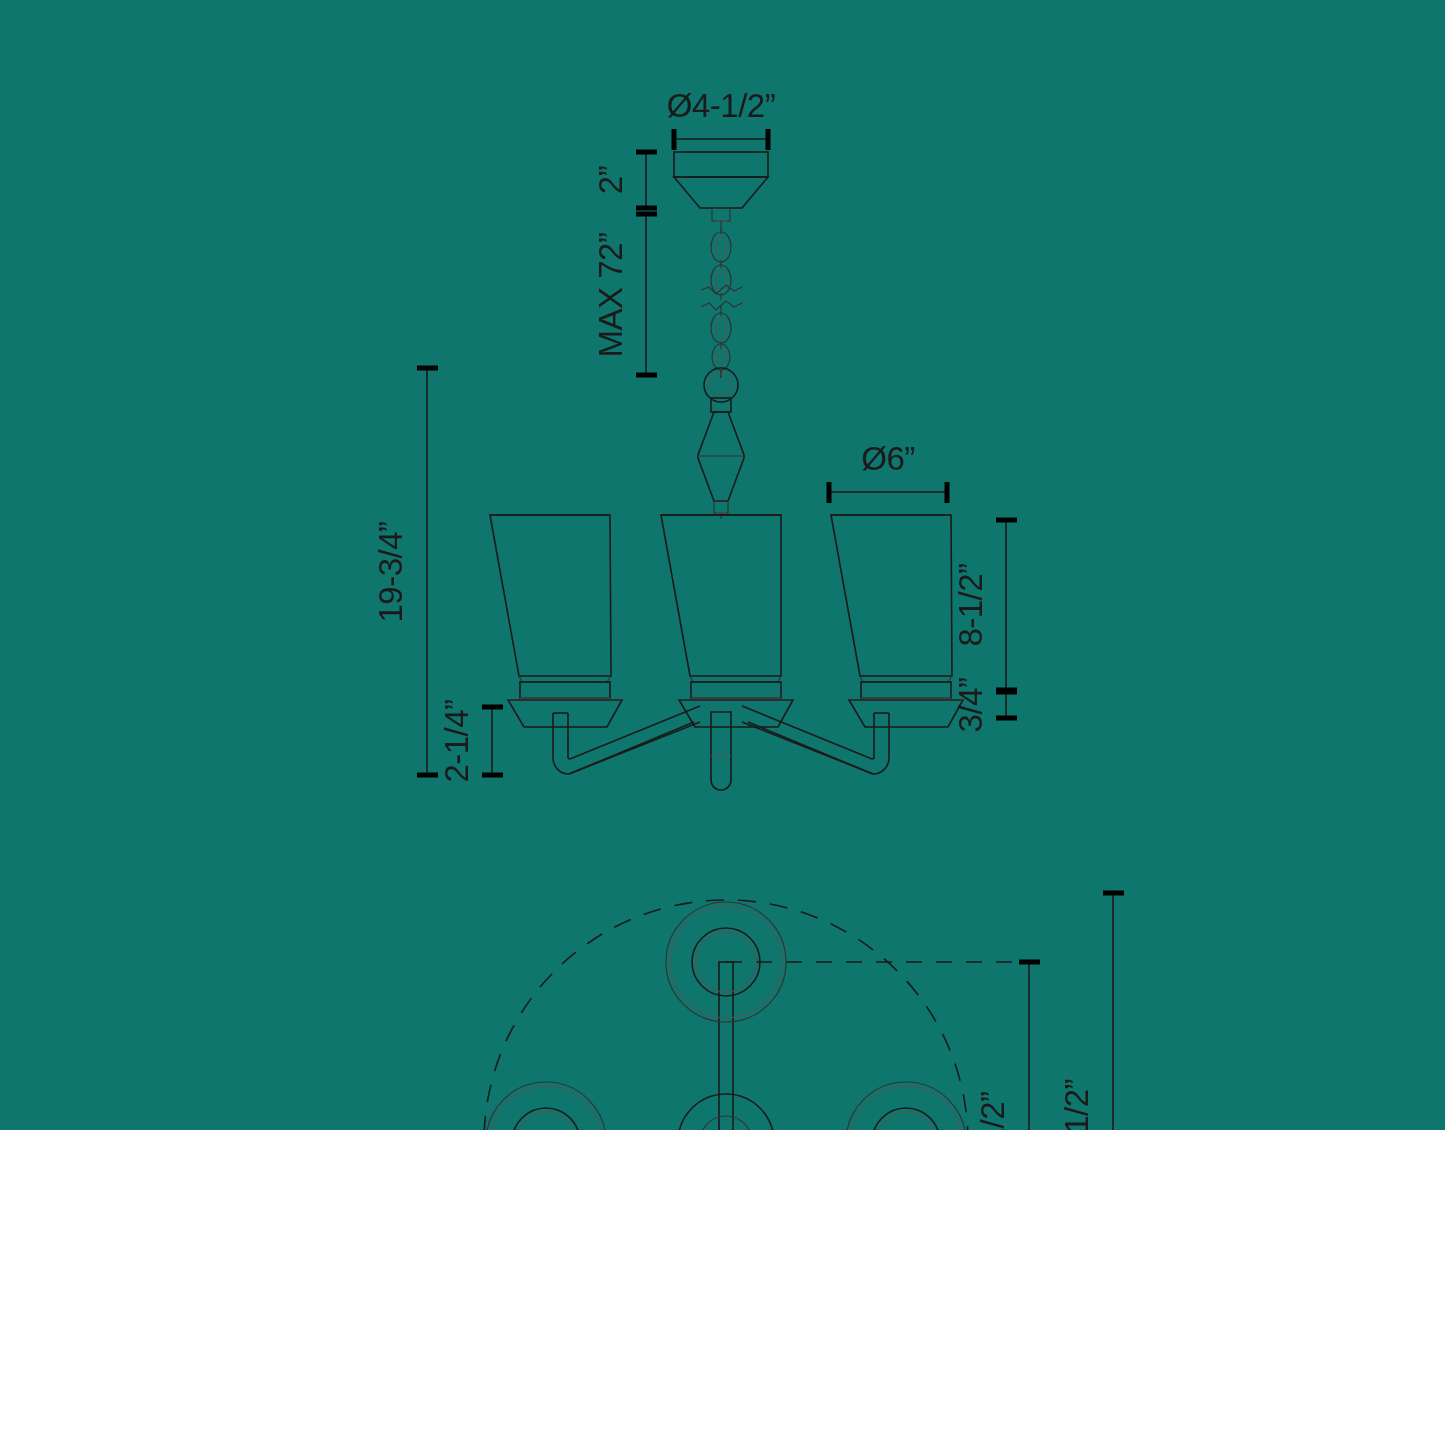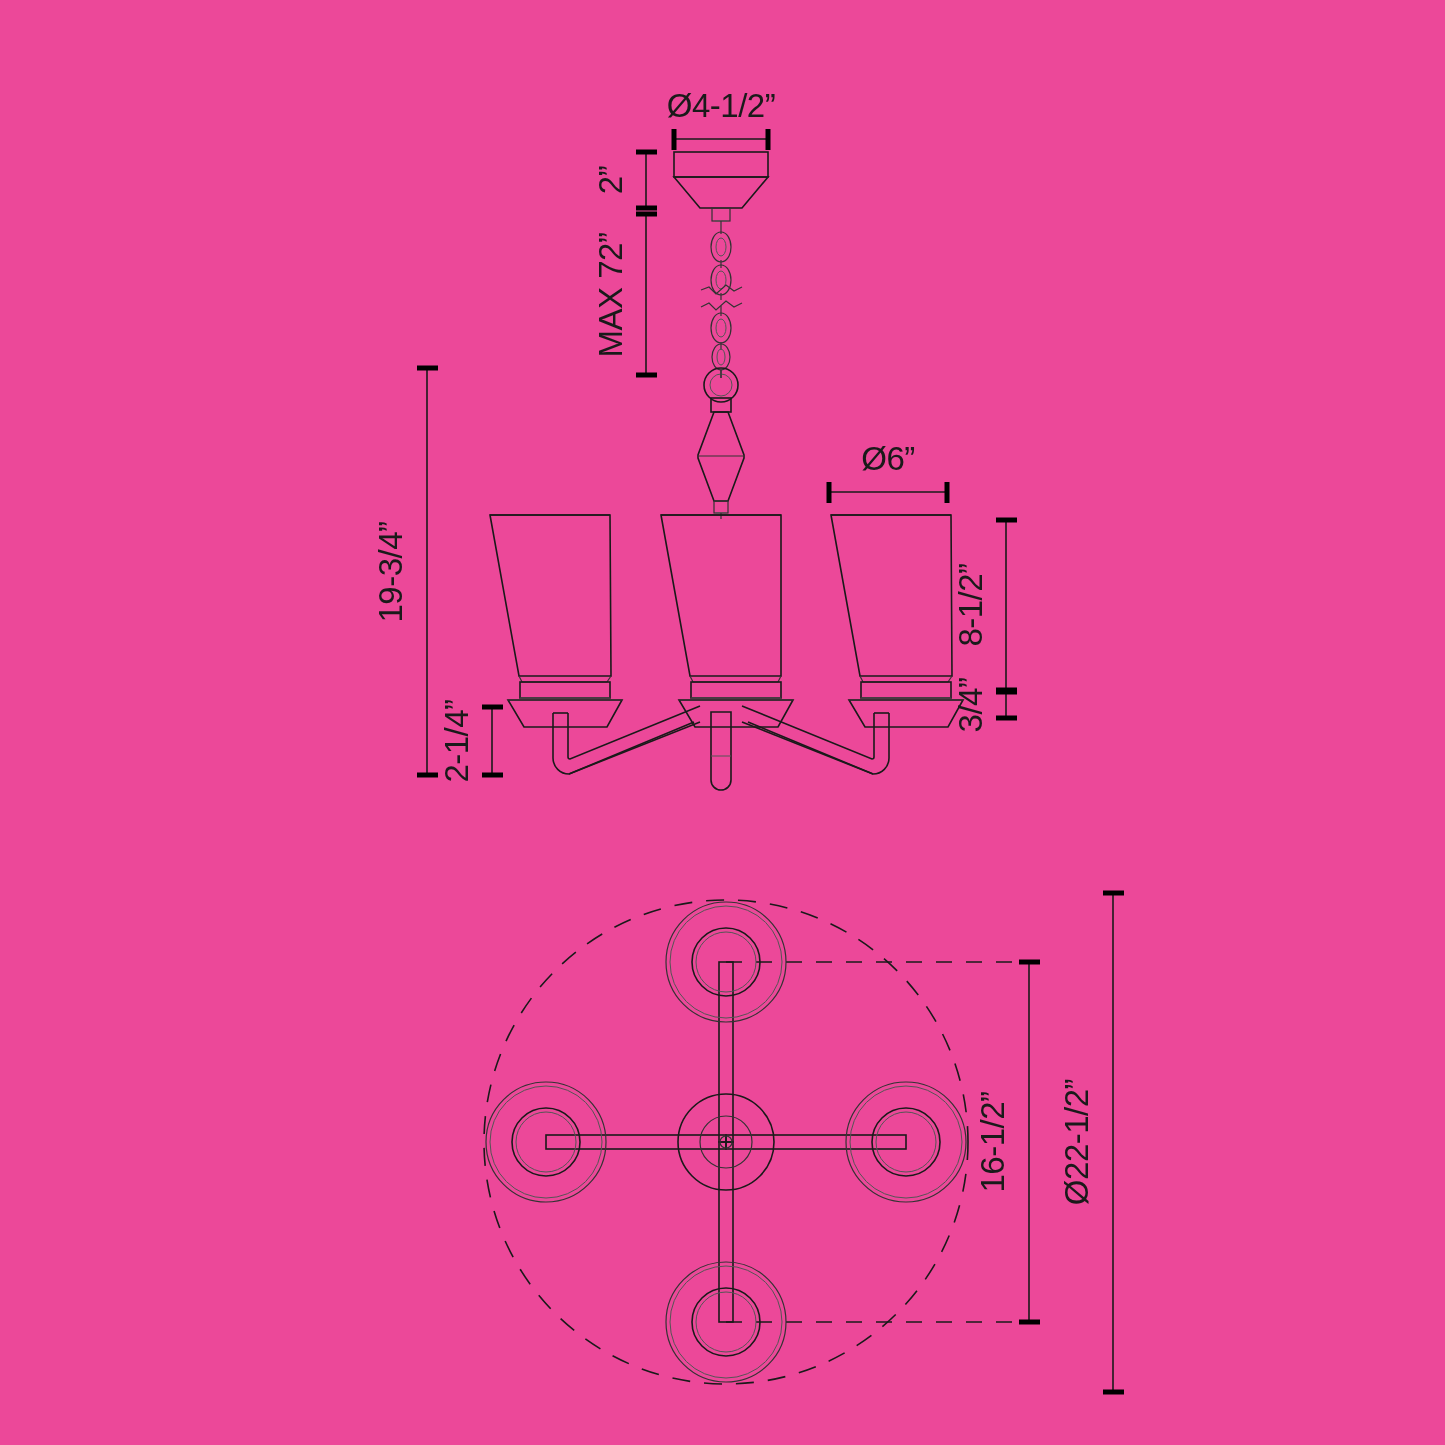--- a/index.html
+++ b/index.html
@@ -6,22 +6,22 @@
     margin: 0;
     padding: 0;
     background: #ffffff;
   }
   body {
     font-family: "Liberation Sans", sans-serif;
   }
   #stage {
     position: relative;
     width: 1445px;
-    height: 1445px;
-    background: #ec4899;
+    height: 1130px;
+    background: #0f766e;
     overflow: hidden;
   }
   #drawing {
     position: absolute;
     left: 0;
     top: 0;
     width: 1445px;
     height: 1445px;
   }
   .dim-text {

